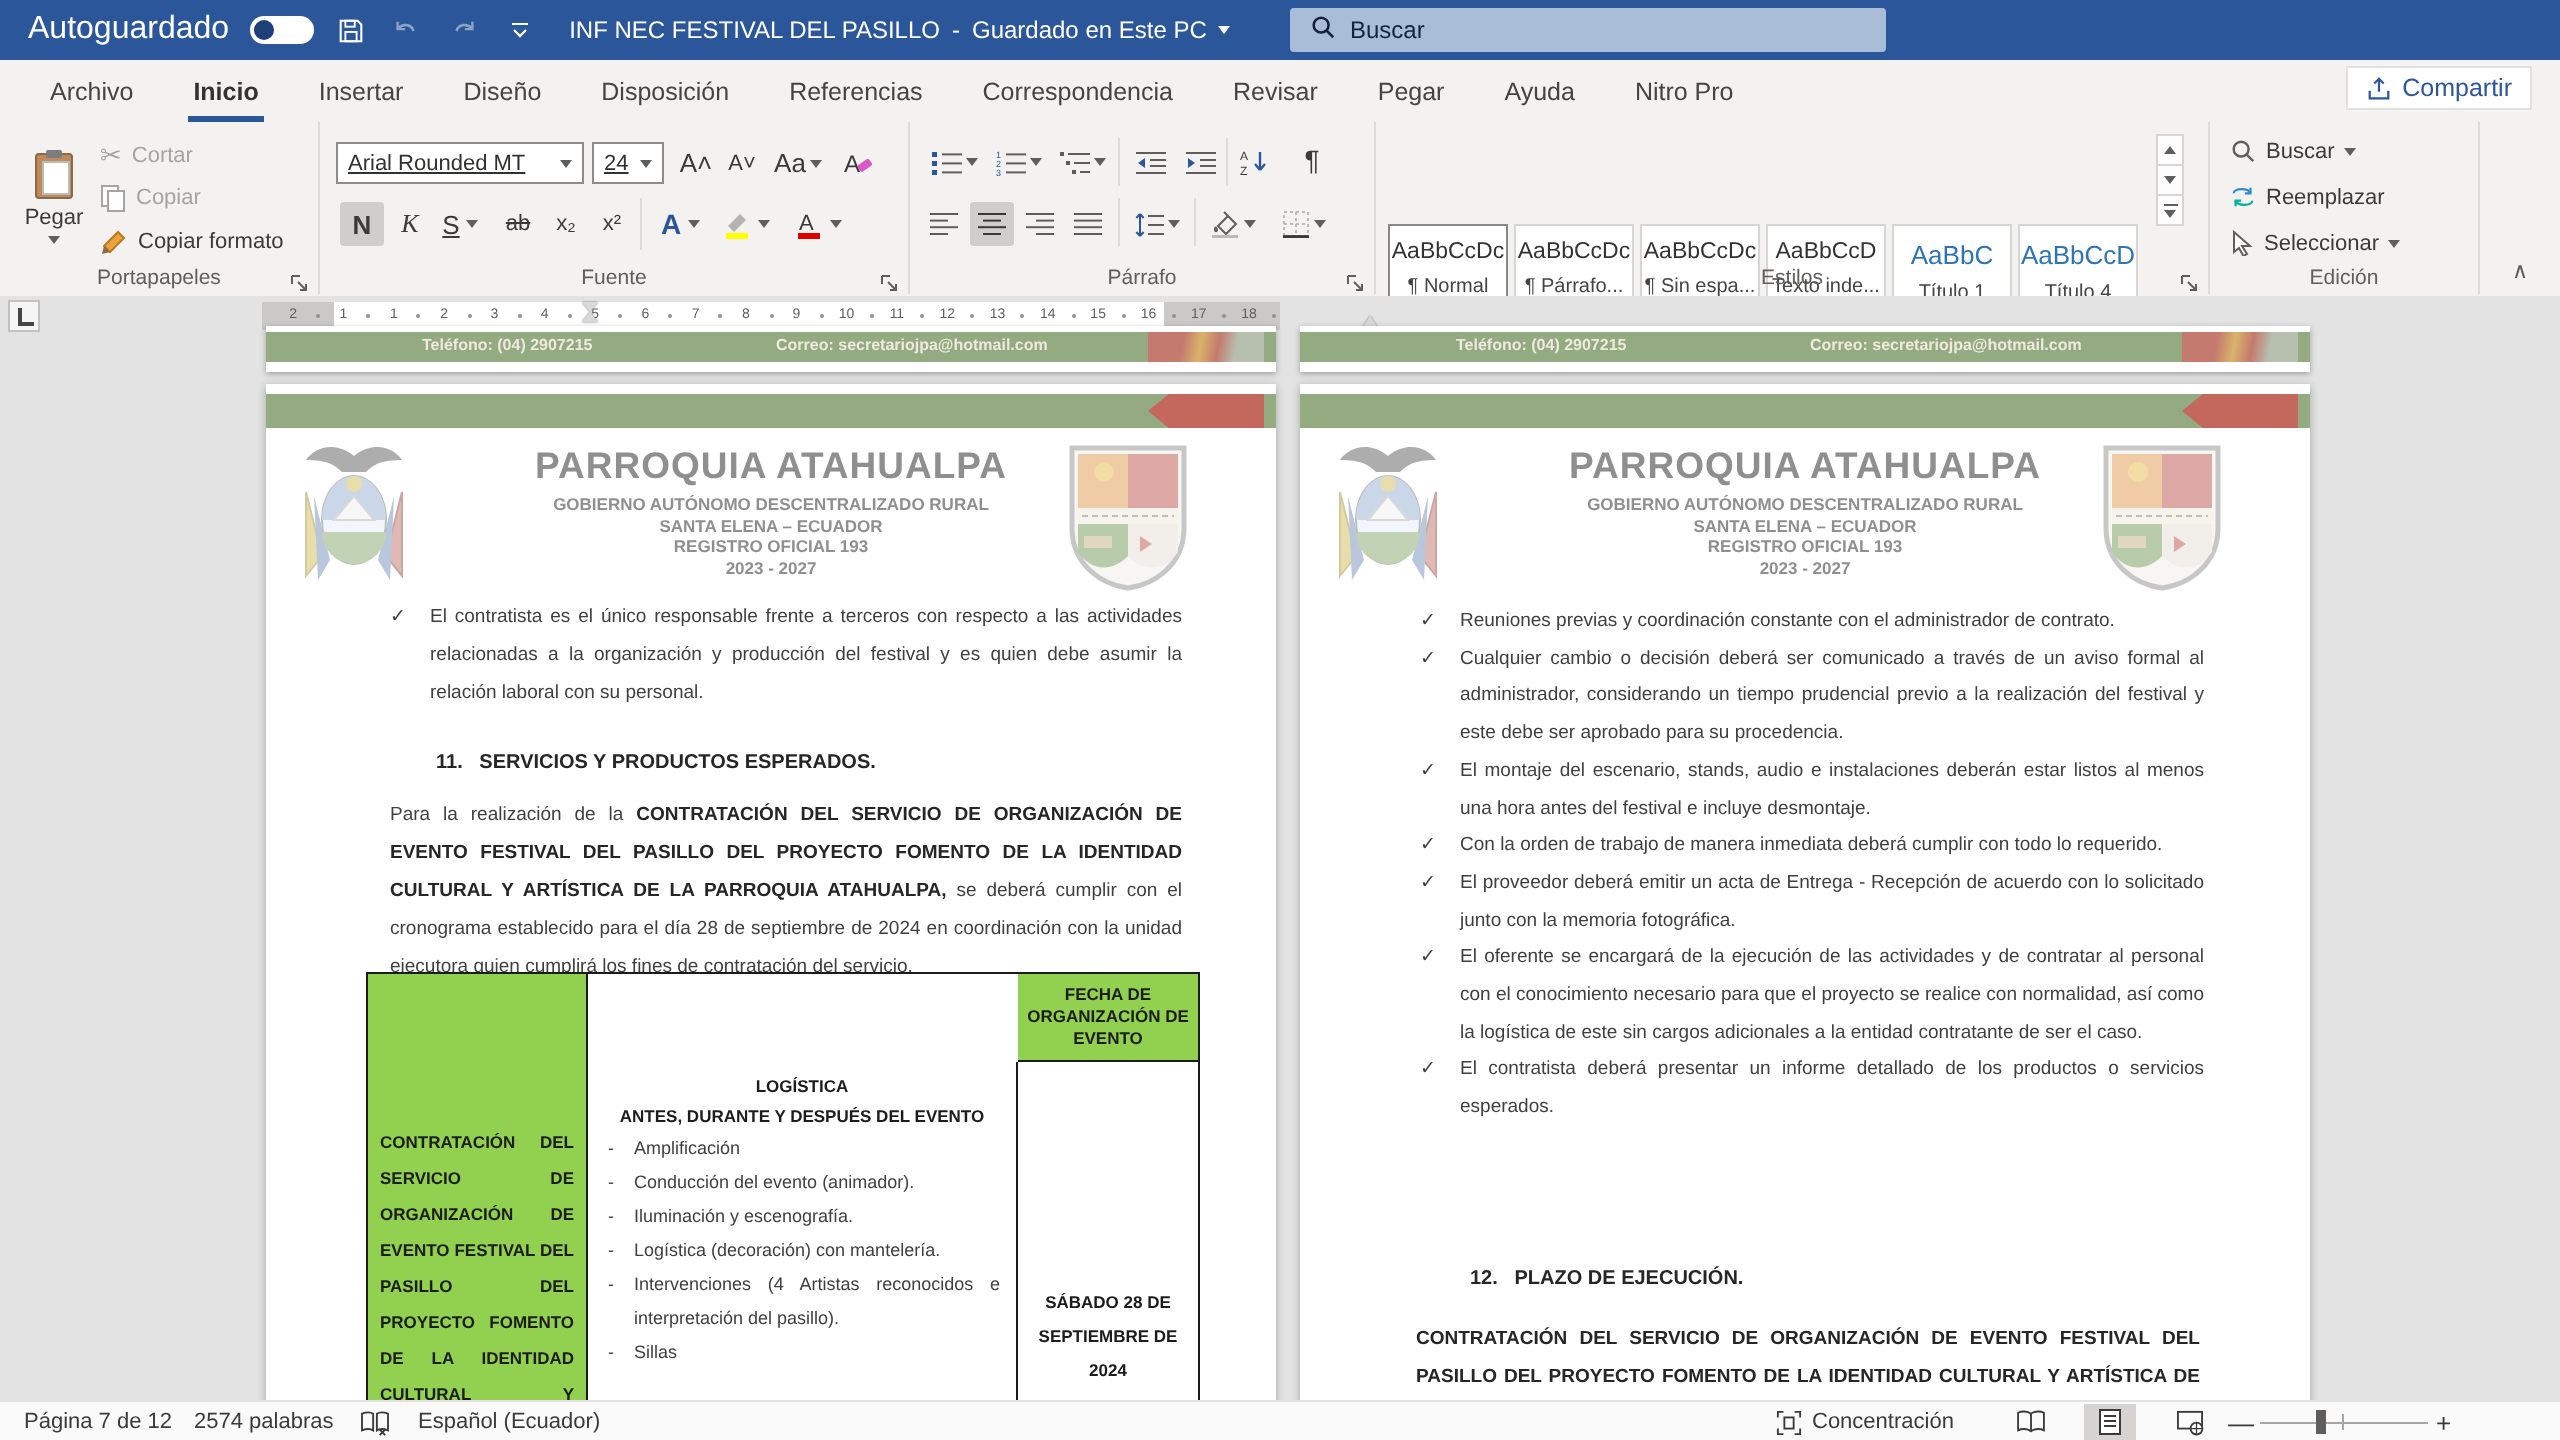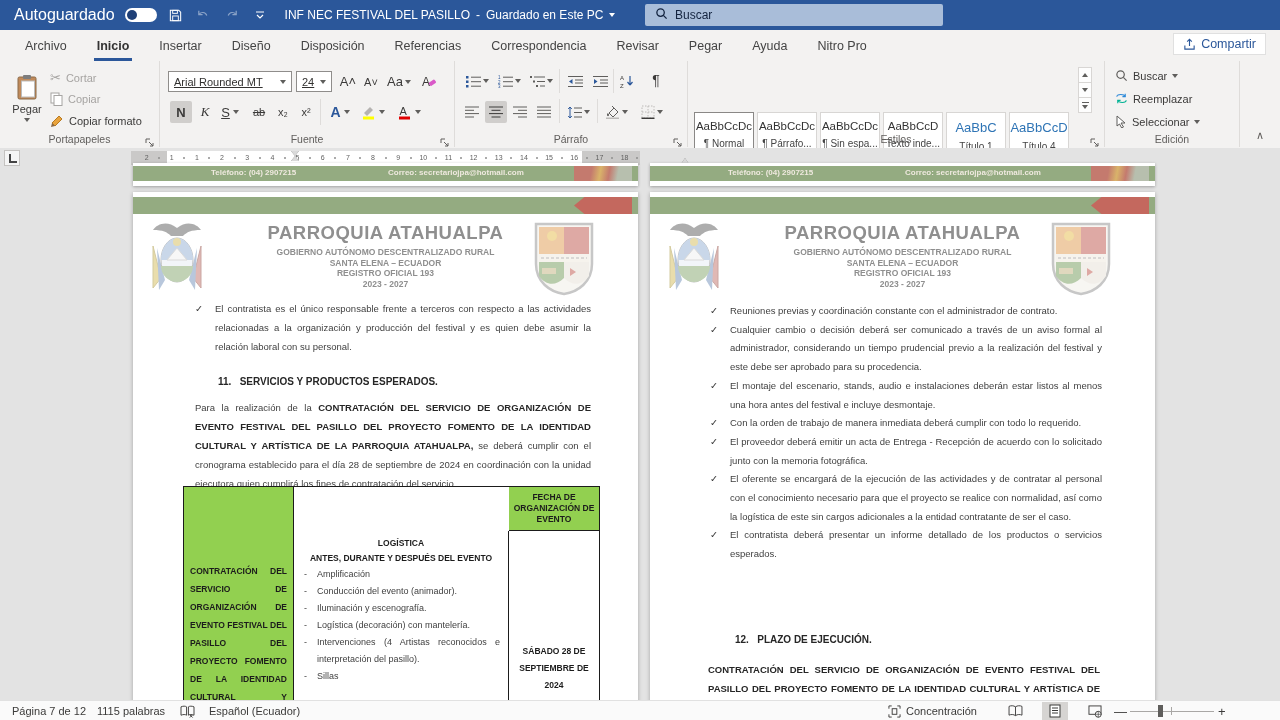--- a/index.html
+++ b/index.html
@@ -690,21 +690,21 @@
           </div>
       </div>
 
       <div class="h-num" style="left:85px;top:442px;">12.   PLAZO DE EJECUCIÓN.</div>
       <div class="body-text" style="position:absolute;left:58px;top:468px;width:392px;font-weight:bold;color:#262626;">CONTRATACIÓN DEL SERVICIO DE ORGANIZACIÓN DE EVENTO FESTIVAL DEL PASILLO DEL PROYECTO FOMENTO DE LA IDENTIDAD CULTURAL Y ARTÍSTICA DE LA</div>
     </div>
   </div>
 
   <div class="statusbar">
     <div class="sb-item" style="left:12px;">Página 7 de 12</div>
-    <div class="sb-item" style="left:97px;">1115 palabras</div>
+    <div class="sb-item" style="left:97px;">2574 palabras</div>
     <div class="sb-item" style="left:180px;">
       <svg width="15" height="13" viewBox="0 0 16 14">
           <path d="M1 2c2.5-1 4.5-1 6 0v9c-1.5-1-3.5-1-6 0z" fill="none" stroke="#3b3a39"></path>
           <path d="M15 2c-2.5-1-4.5-1-6 0v9c1.5-1 3.5-1 6 0z" fill="none" stroke="#3b3a39"></path>
           <path d="M10.5 10.5l3 3M13.5 10.5l-3 3" stroke="#3b3a39"></path>
         </svg>
     </div>
     <div class="sb-item" style="left:209px;">Español (Ecuador)</div>
 
     <div class="sb-item" style="left:888px;gap:5px;">

